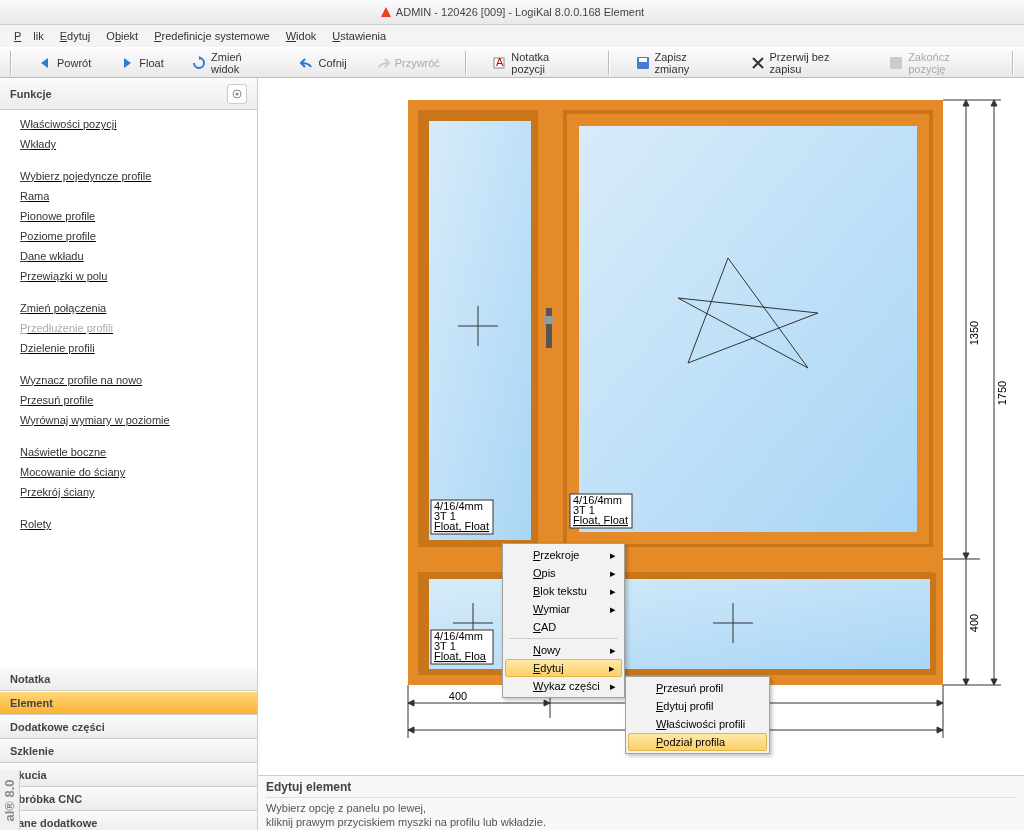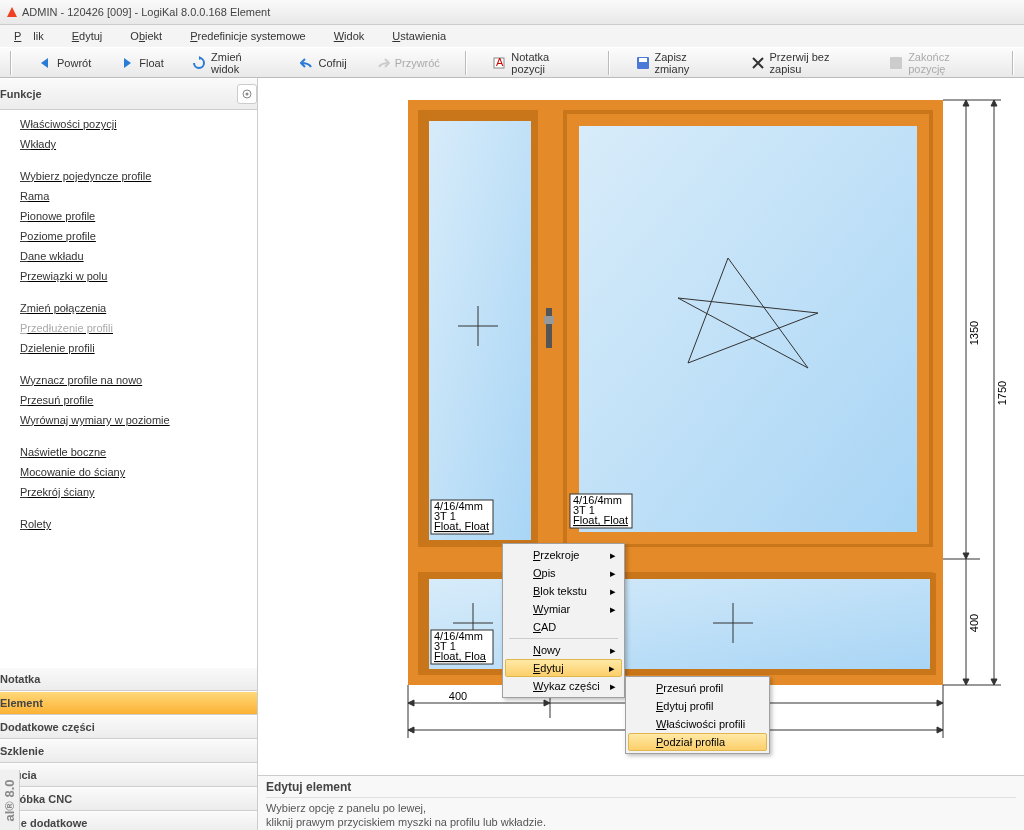--- a/index.html
+++ b/index.html
@@ -1,35 +1,35 @@
 <!DOCTYPE html>
 <html><head>
 <meta charset="utf-8">
 <style>
   * { box-sizing: border-box; margin: 0; padding: 0; font-family: "Segoe UI", Tahoma, sans-serif; font-size: 11px; }
   body { background: #f0f0f0; width: 1024px; height: 830px; overflow: hidden; position: relative; }
   
-  .titlebar { height: 16px; background: linear-gradient(#fafafa,#e8e8e8); display: flex; align-items: center; padding: 12px 6px; border-bottom: 1px solid #ccc; color: #444; }
+  .titlebar { height: 16px; background: linear-gradient(#fafafa,#e8e8e8); display: flex; align-items: center; padding: 12px 6px; border-bottom: 1px solid #ccc; color: #444; justify-content: center; }
   .titlebar .icon { width:12px;height:12px;margin-right:4px;display:inline-block;}
   .titlebar .icon svg{width:12px;height:12px;}
   
-  .menubar { height: 22px; background: #f4f4f4; display: flex; align-items: center; padding: 0 8px; gap: 16px; }
+  .menubar { height: 22px; background: #f4f4f4; display: flex; align-items: center; padding: 0 8px; gap: 4px; }
   .menubar span { padding: 2px 6px; color: #333; cursor: default; }
   .menubar span u { text-decoration: underline; }
   
   .toolbar { height: 31px; background: linear-gradient(#fcfcfc,#e9e9e9); border-top: 1px solid #fff; border-bottom: 1px solid #bbb; display: flex; align-items: center; padding: 0 6px; gap: 14px; }
   .toolbar .sep { width:1px; height: 24px; border-left:1px solid #bbb; border-right:1px solid #fff; margin: 0 4px;}
   .toolbar .btn { display:flex; align-items:center; gap:4px; padding:3px 6px; color:#333; border:1px solid transparent; border-radius:2px;}
   .toolbar .btn.disabled{ color:#aaa;}
   .toolbar .ico{ width:16px;height:16px;display:inline-flex;align-items:center;justify-content:center;}
   
   .content { display:flex; height: calc(830px - 20px - 22px - 31px); }
   
   .sidebar { width:258px; background:#f9f9f9; border-right:1px solid #ccc; display:flex; flex-direction:column;}
-  .side-group { background: linear-gradient(#fafafa,#ececec); border-top:1px solid #fff; border-bottom:1px solid #ccc; padding:5px 0; font-weight:bold; color:#444; cursor:default; display:flex; justify-content:space-between; align-items:center;}
+  .side-group { background: linear-gradient(#fafafa,#ececec); border-top:1px solid #fff; border-bottom:1px solid #ccc; padding:5px 10px; font-weight:bold; color:#444; cursor:default; display:flex; justify-content:space-between; align-items:center;}
   .side-group.active { background: linear-gradient(#ffd87a,#fcb233); }
   .side-group .gear{width:20px;height:20px;border:1px solid #ccc;border-radius:3px;background:#fff;display:flex;align-items:center;justify-content:center;}
   .side-list { flex:1; overflow-y:auto; background:#fff; padding:4px 0 4px 4px; position:relative;text-decoration:underline;}
   .side-list::-webkit-scrollbar{width:16px;}
   .side-list::-webkit-scrollbar-thumb{background:#cdcdcd;border:1px solid #aaa;border-radius:2px;}
   .side-list::-webkit-scrollbar-track{background:#f0f0f0;border-left:1px solid #ddd;}
   .side-item { padding:4px 16px; color:#333; }
   .side-item u{text-decoration:underline;}
   .side-item.disabled{ color:#aaa;}
   .side-item.spacer{ height:12px; padding:0;}

